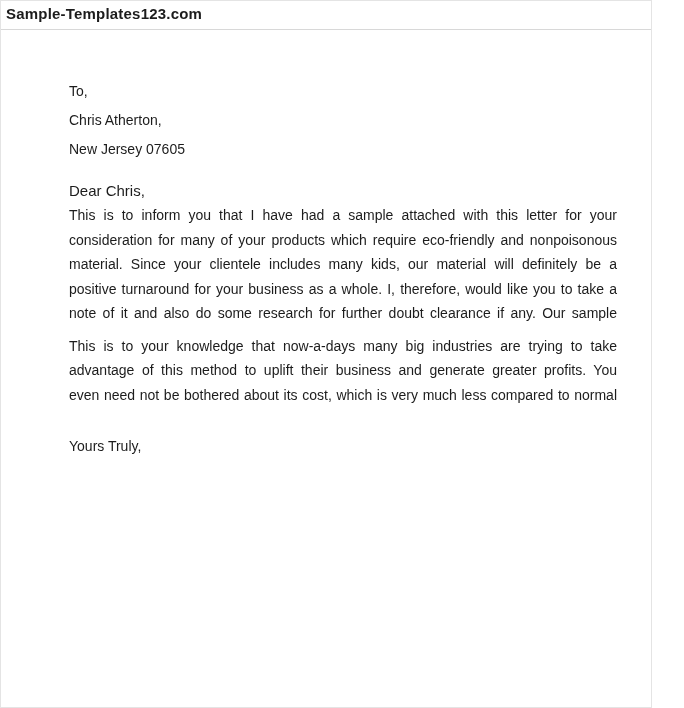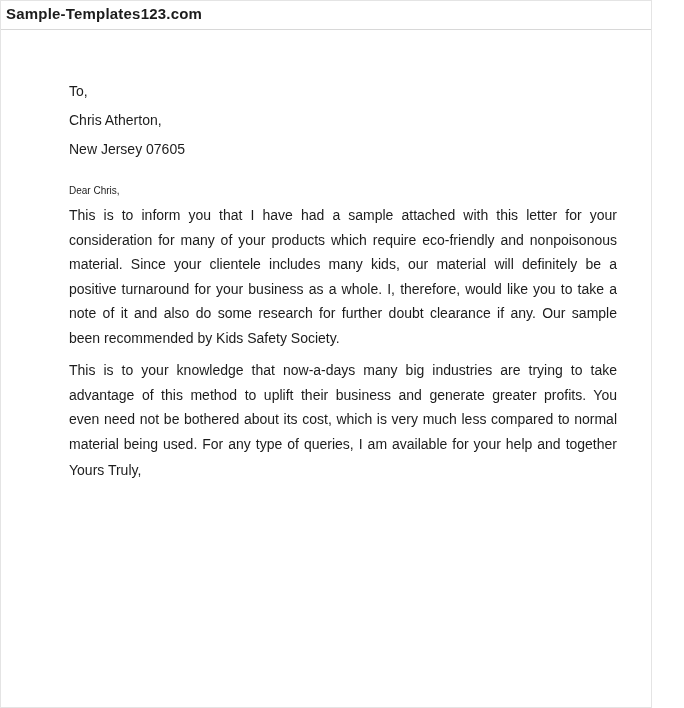--- a/index.html
+++ b/index.html
@@ -28,34 +28,34 @@
     letter-spacing: 0.2px;
     color: var(--text, #1c1c1c);
   }
   .letter { padding: 47px 100px 0 68px; }
   .address-line {
     font-size: 14px;
     line-height: 29px;
     white-space: nowrap;
   }
   .salutation {
-    font-size: 10px;
+    font-size: 15px;
     line-height: 25px;
     margin-top: 14px;
   }
   .paragraph { width: 548px; }
   .jline {
     font-size: 14px;
     line-height: 24.5px;
     text-align: justify;
     text-align-last: justify;
   }
   .jline.last { text-align: left; text-align-last: left; }
   .para-gap { margin-top: 8px; }
-  .closing-block { }
+  .closing-block { margin-top: 25px; }
   .closing-line {
     font-size: 14px;
     line-height: 29px;
     white-space: nowrap;
   }
 </style>
 </head>
 <body>
 
 <div class="page">
@@ -84,32 +84,30 @@
 
         <div class="jline">consideration for many of your products which require eco-friendly and nonpoisonous</div>
 
         <div class="jline">material. Since your clientele includes many kids, our material will definitely be a</div>
 
         <div class="jline">positive turnaround for your business as a whole. I, therefore, would like you to take a</div>
 
         <div class="jline">note of it and also do some research for further doubt clearance if any. Our sample</div>
 
 
-        <div class="jline last">been recommended by Kids Safety Society.</div>
       </div>
 
     <div class="paragraph para-gap">
 
         <div class="jline">This is to your knowledge that now-a-days many big industries are trying to take</div>
 
         <div class="jline">advantage of this method to uplift their business and generate greater profits. You</div>
 
         <div class="jline">even need not be bothered about its cost, which is very much less compared to normal</div>
 
-        <div class="jline">material being used. For any type of queries, I am available for your help and together</div>
 
       </div>
 
     <div class="closing-block">
       <div class="closing-line">Yours Truly,</div>
     </div>
 
   </main>
 </div>
 

